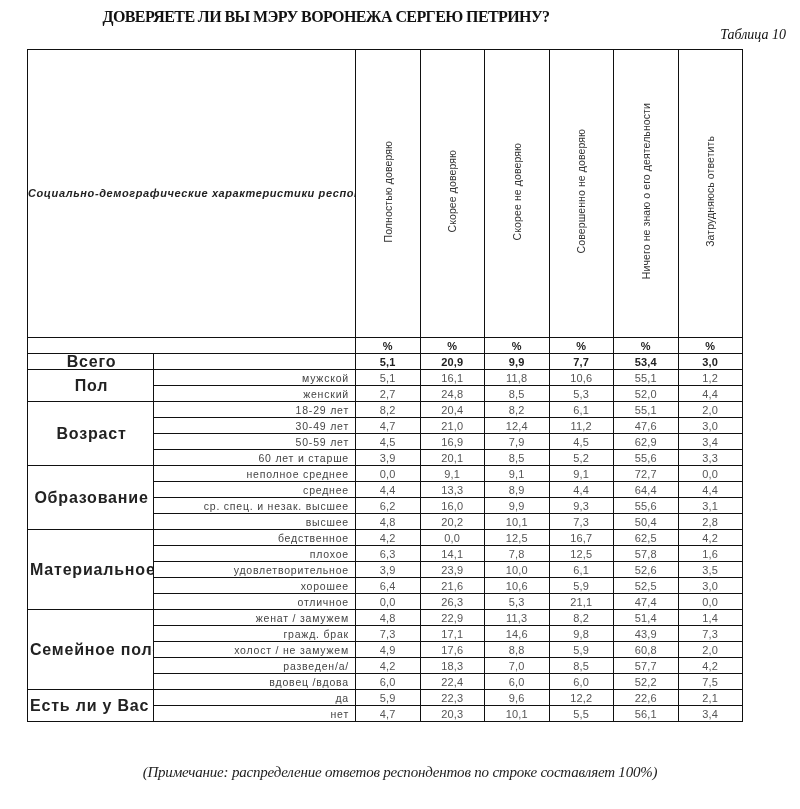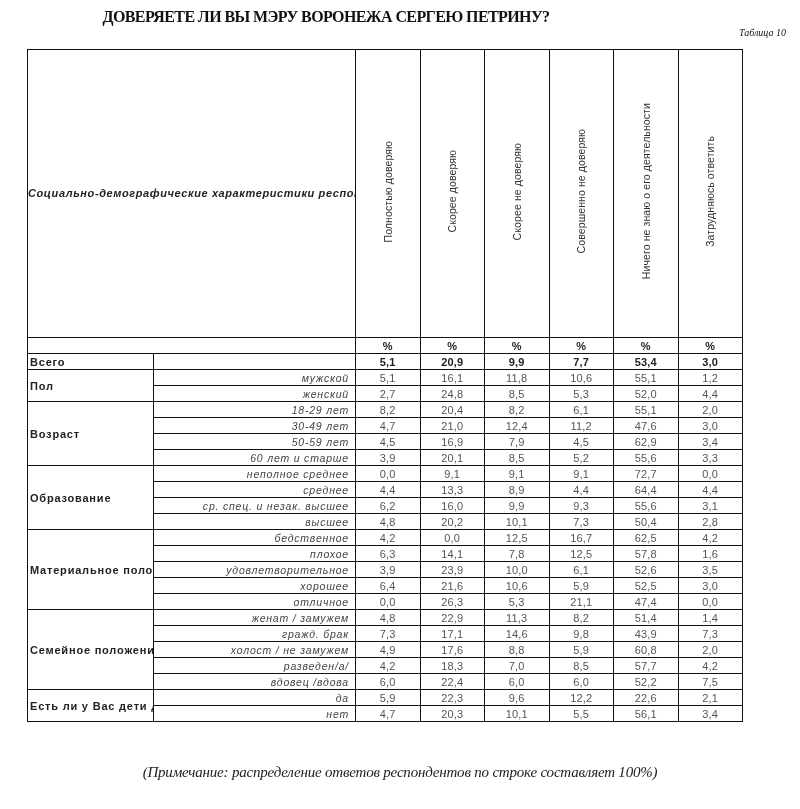--- a/index.html
+++ b/index.html
@@ -1,34 +1,34 @@
 <!DOCTYPE html>
 <html><head>
 <meta charset="utf-8">
 <style>
   html, body { margin: 0; padding: 0; background: #ffffff; }
   body { width: 800px; height: 809px; position: relative; overflow: hidden; font-family: "Liberation Sans", sans-serif; color: #111; }
   .title { position: absolute; left: 0; width: 652px; top: 8px; text-align: center; font-family: "Liberation Serif", serif; font-weight: bold; font-size: 16px; letter-spacing: -0.6px; color: #111; }
-  .table-no { position: absolute; right: 14px; top: 27px; font-family: "Liberation Serif", serif; font-style: italic; font-size: 10px; color: #111; margin-left: 25px; }
+  .table-no { position: absolute; right: 14px; top: 27px; font-family: "Liberation Serif", serif; font-style: italic; font-size: 14px; color: #111; margin-left: 25px; }
   .note { position: absolute; left: 0; width: 800px; top: 764px; text-align: center; font-family: "Liberation Serif", serif; font-style: italic; font-size: 15px; color: #222; letter-spacing: -0.2px; }
 
   table.survey { position: absolute; left: 27px; top: 49px; width: 715px; border-collapse: collapse; table-layout: fixed; }
   table.survey td, table.survey th { padding: 0; border: 1.5px solid #111; overflow: hidden; white-space: nowrap; }
   col.c-cat { width: 126px; }
   col.c-sub { width: 202px; }
   col.c-val { width: 64.5px; }
 
   th.corner { height: 287px; text-align: left; vertical-align: middle; font-weight: bold; font-style: italic; font-size: 11px; letter-spacing: 0.6px; line-height: 13px; padding-left: 3px; white-space: normal; color: #222; }
   th.colhead { height: 287px; vertical-align: middle; font-weight: normal; }
   .vtext { writing-mode: vertical-rl; transform: rotate(180deg); font-size: 10.5px; color: #333; margin: 0 auto; display: inline-block; letter-spacing: 0.1px; }
   tr.pct td { height: 15px; text-align: center; font-weight: bold; font-size: 11px; color: #222; }
   tr.pct td.blank { border-top: none; }
 
-  td.cat { font-weight: bold; font-size: 11px; letter-spacing: 0.8px; vertical-align: middle; padding-left: 2px !important; white-space: normal; line-height: 14px; color: #222; }
-  td.sub { text-align: right; font-style: italic; font-size: 10.5px; letter-spacing: 0.8px; padding-right: 6px !important; color: #444; }
+  td.cat { font-weight: bold; font-size: 16px; letter-spacing: 0.8px; vertical-align: middle; padding-left: 2px !important; white-space: normal; line-height: 14px; color: #222; text-align: center; }
+  td.sub { text-align: right; font-size: 10.5px; letter-spacing: 0.8px; padding-right: 6px !important; color: #444; }
   td.val { text-align: center; font-size: 11px; color: #555; letter-spacing: 0.2px; }
   tr.row td { height: 15px; }
   tr.total td.val { font-weight: bold; color: #222; }
   tr.dotted td.sub, tr.dotted td.val { border-bottom: 1.5px dotted #111; }
 </style>
 </head>
 <body>
 
 <div class="title">ДОВЕРЯЕТЕ ЛИ ВЫ МЭРУ ВОРОНЕЖА СЕРГЕЮ ПЕТРИНУ?</div>
 <div class="table-no">Таблица 10</div>

